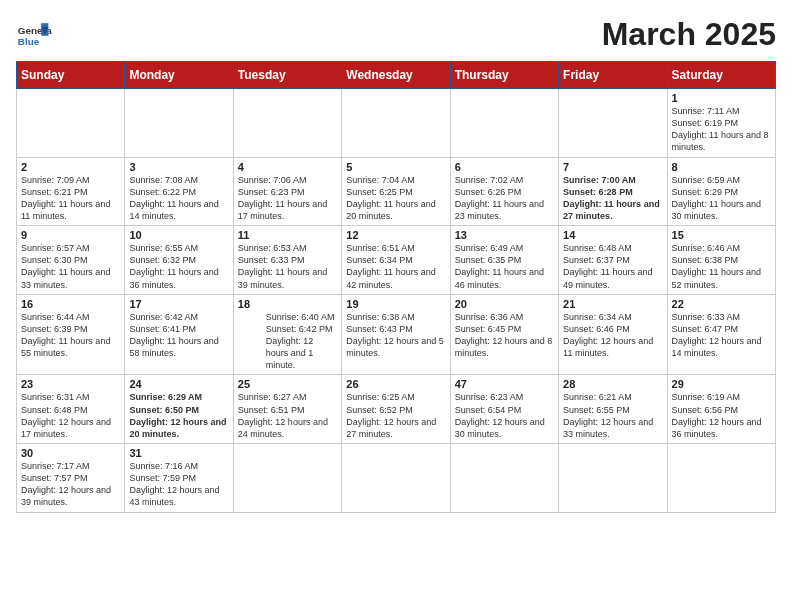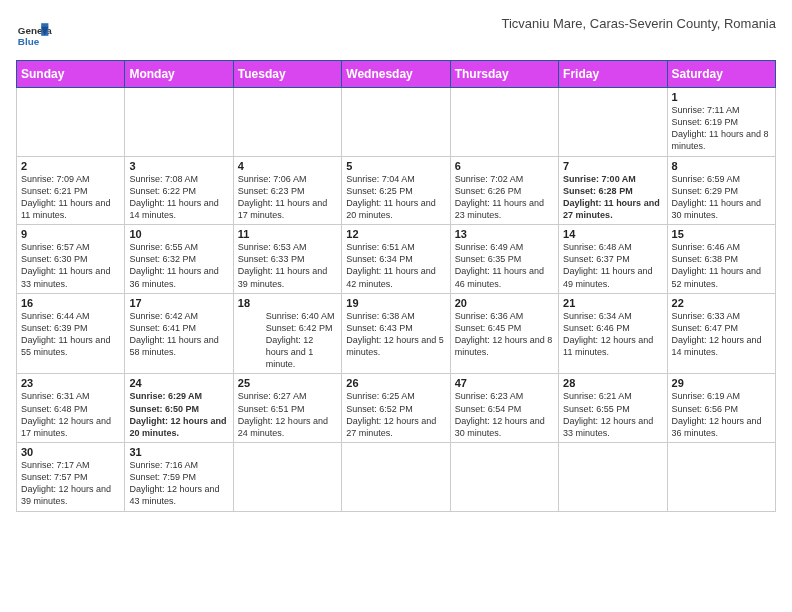--- a/index.html
+++ b/index.html
@@ -36,21 +36,21 @@
     .subtitle {
       font-size: 13px;
       color: #444;
     }
     .calendar {
       width: 100%;
       border-collapse: collapse;
       border: 1px solid #ccc;
     }
     .calendar th {
-      background: #d946ef;
+      background: #b91c1c;
       color: #fff;
       font-size: 12px;
       font-weight: bold;
       padding: 6px 4px;
       text-align: left;
       border: 1px solid #1e5a9a;
     }
     .calendar td {
       vertical-align: top;
       border: 1px solid #ccc;
@@ -82,21 +82,21 @@
 <div class="header-area">
   <div class="logo">
     <svg class="logo-icon" viewBox="0 0 40 40">
       <text x="2" y="20" font-size="11" font-weight="bold" fill="#333" font-family="Arial">General</text>
       <text x="2" y="32" font-size="11" font-weight="bold" fill="#2a6db5" font-family="Arial">Blue</text>
       <polygon points="28,8 36,8 36,22 28,22" fill="#2a6db5"></polygon>
       <polygon points="28,12 36,12 32,22" fill="#1a4d8a"></polygon>
     </svg>
   </div>
   <div class="title-area">
-    <div class="subtitle">Ticvaniu Mare, Caras-Severin County, Romania</div>
+    <div class="month-title">March 2025</div>
   </div>
 </div>
 
 <table class="calendar">
   <thead>
     <tr>
         <th>Sunday</th>
         <th>Monday</th>
         <th>Tuesday</th>
         <th>Wednesday</th>

